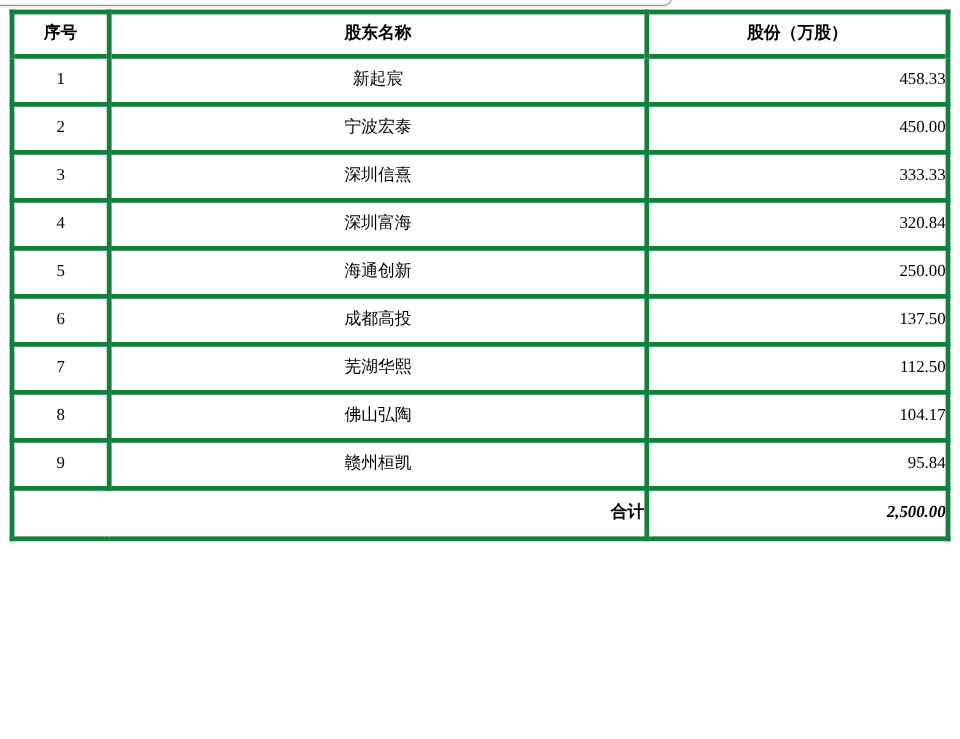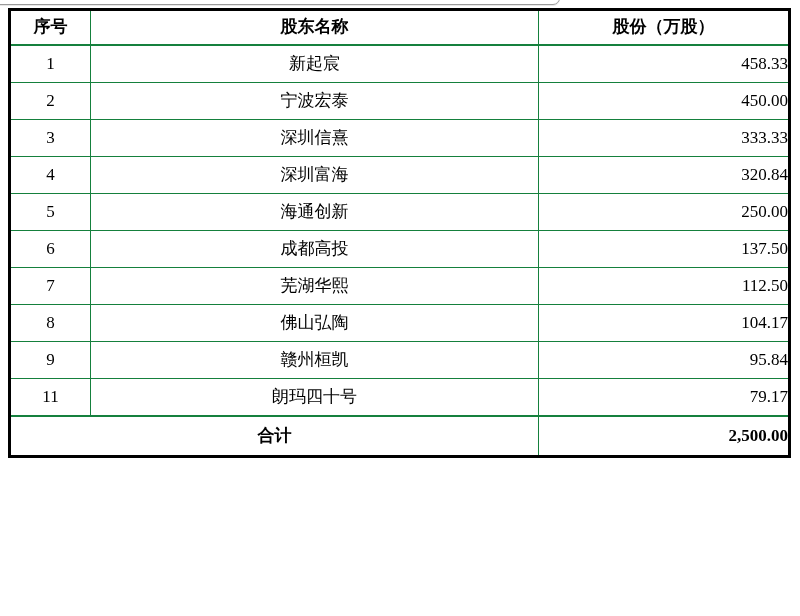--- a/index.html
+++ b/index.html
@@ -30,22 +30,22 @@
     position: absolute;
     left: 8px;
     top: 8px;
     width: 780px;
     border-collapse: collapse;
     table-layout: fixed;
     border: 3px solid #000000;
   }
   .shareholder-table th,
   .shareholder-table td {
-    border: 1px solid #15803d;
-    font-size: 17px;
+    border: 4px solid #15803d;
+    font-size: 14px;
     line-height: 1.1;
     padding: 0;
     overflow: hidden;
     white-space: nowrap;
   }
   .shareholder-table thead th {
     height: 33px;
     font-weight: bold;
     text-align: center;
     border-bottom-width: 2px;
@@ -57,24 +57,25 @@
   .cell-name { text-align: center; margin-left: 12px; }
   .cell-shares {
     text-align: right;
     padding-right: 10px;
   }
   .shareholder-table tfoot td {
     height: 38px;
     font-weight: bold;
     border-top-width: 2px;
   }
-  .total-label { text-align: center; }
+  .total-label { text-align: right; }
   .total-value {
     text-align: right;
     padding-right: 10px;
+    font-style: italic;
   }
 </style>
 </head>
 <body>
 
 <div class="top-artifact"></div>
 
 <table class="shareholder-table">
   <colgroup>
     <col style="width:81px">
@@ -127,25 +128,20 @@
     <tr>
       <td class="cell-no">8</td>
       <td class="cell-name">佛山弘陶</td>
       <td class="cell-shares">104.17</td>
     </tr>
     <tr>
       <td class="cell-no">9</td>
       <td class="cell-name">赣州桓凯</td>
       <td class="cell-shares">95.84</td>
     </tr>
-    <tr>
-      <td class="cell-no">11</td>
-      <td class="cell-name">朗玛四十号</td>
-      <td class="cell-shares">79.17</td>
-    </tr>
   </tbody>
   <tfoot>
     <tr>
       <td class="total-label" colspan="2">合计</td>
       <td class="total-value">2,500.00</td>
     </tr>
   </tfoot>
 </table>
 
 </body></html>

